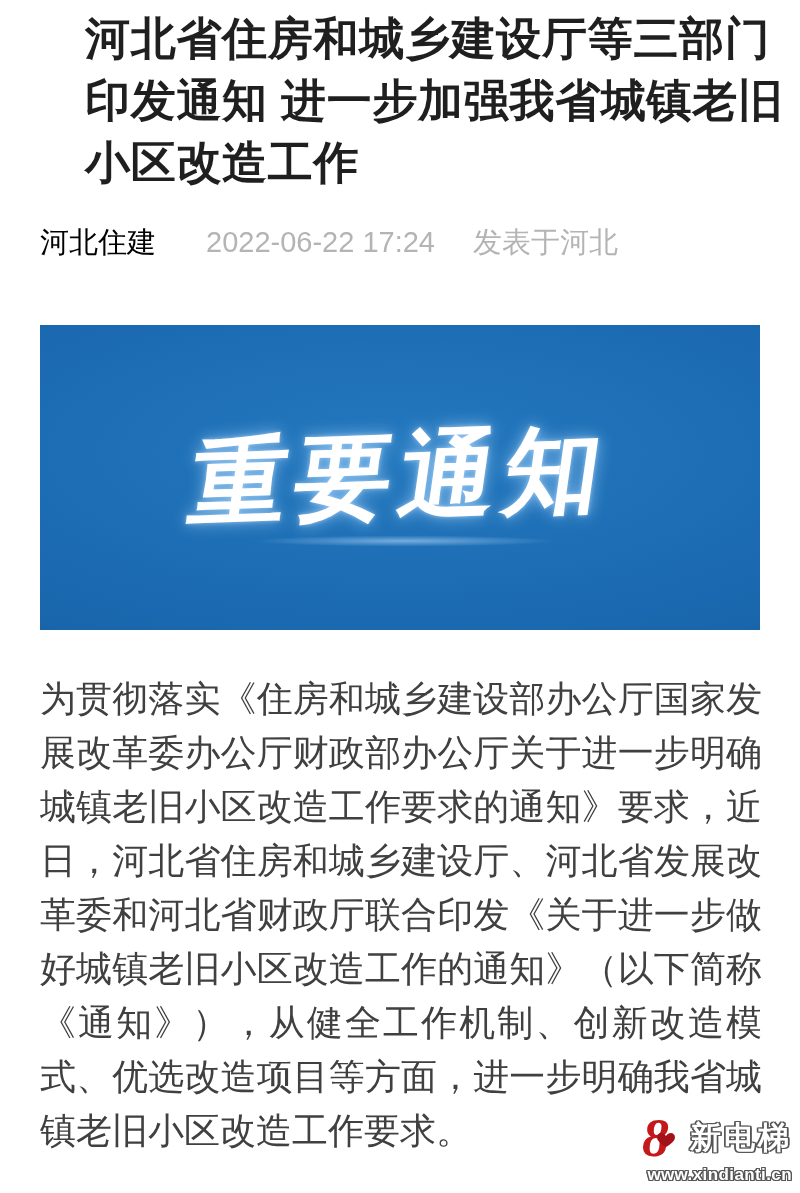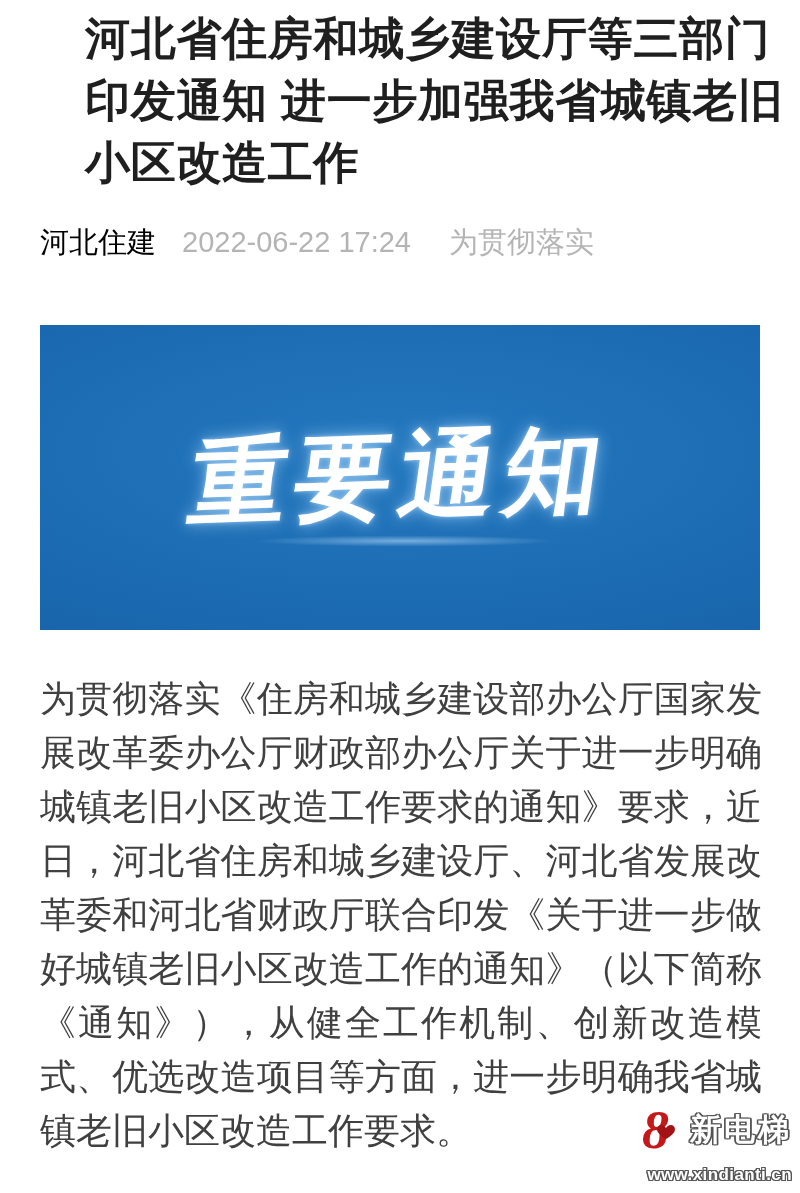--- a/index.html
+++ b/index.html
@@ -35,21 +35,21 @@
     position: absolute;
     top: 224px;
     left: 40px;
     width: 722px;
     font-size: 29px;
     line-height: 36px;
     white-space: nowrap;
   }
   .account { color: #000000; margin-right: 26px; cursor: pointer; text-decoration: none; }
   .meta-gray { color: #b4b4b4; }
-  .meta-date { margin-right: 38px; }
+  .meta-date { margin-right: 38px; margin-left: 24px; }
   
   .banner {
     position: absolute;
     top: 325px;
     left: 40px;
     width: 720px;
     height: 305px;
     background:
       radial-gradient(ellipse 140% 120% at 50% 42%, #2478be 0%, #1b6ab1 45%, #12579b 100%);
     overflow: hidden;
@@ -110,41 +110,41 @@
     letter-spacing: 3px;
     color: #ffffff;
     text-shadow:
       -1.4px -1.4px 0 #565656, 1.4px -1.4px 0 #565656,
       -1.4px 1.4px 0 #565656, 1.4px 1.4px 0 #565656,
       0 -1.4px 0 #565656, 0 1.4px 0 #565656,
       -1.4px 0 0 #565656, 1.4px 0 0 #565656;
     text-align: center;
   }
   .wm-url {
-    margin-top: 9px;
+    margin-top: 1px;
     font-size: 17px;
     font-weight: 700;
     letter-spacing: 0.4px;
     color: #ffffff;
     text-shadow:
       -1.2px -1.2px 0 #565656, 1.2px -1.2px 0 #565656,
       -1.2px 1.2px 0 #565656, 1.2px 1.2px 0 #565656,
       0 -1.2px 0 #565656, 0 1.2px 0 #565656,
       -1.2px 0 0 #565656, 1.2px 0 0 #565656;
   }
 </style>
 </head>
 <body>
 
 <div class="page">
 
   <h1 class="title">河北省住房和城乡建设厅等三部门印发通知 进一步加强我省城镇老旧小区改造工作</h1>
 
   <div class="meta">
-    <a class="account">河北住建</a><span class="meta-gray meta-date">2022-06-22 17:24</span><span class="meta-gray">为贯彻落实</span>
+    <a class="account">河北住建</a><span class="meta-gray meta-date">2022-06-22 17:24</span><span class="meta-gray">发表于河北</span>
   </div>
 
   <div class="banner">
     <div class="banner-text">重要通知</div>
     <div class="banner-streak"></div>
   </div>
 
   <p class="body-text">为贯彻落实《住房和城乡建设部办公厅国家发展改革委办公厅财政部办公厅关于进一步明确城镇老旧小区改造工作要求的通知》要求，近日，河北省住房和城乡建设厅、河北省发展改革委和河北省财政厅联合印发《关于进一步做好城镇老旧小区改造工作的通知》（以下简称《通知》），从健全工作机制、创新改造模式、优选改造项目等方面，进一步明确我省城镇老旧小区改造工作要求。</p>
 
   <div class="watermark">

